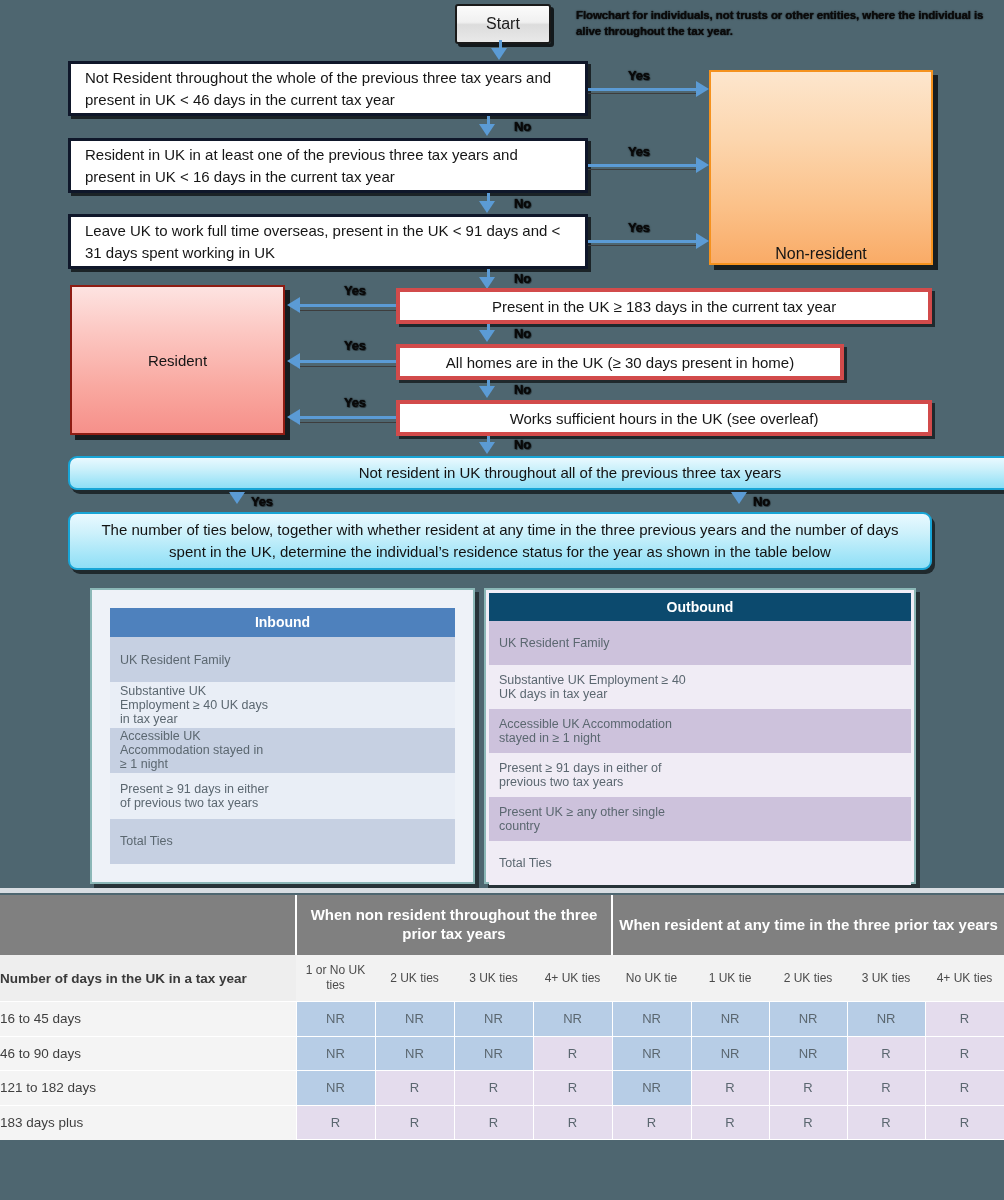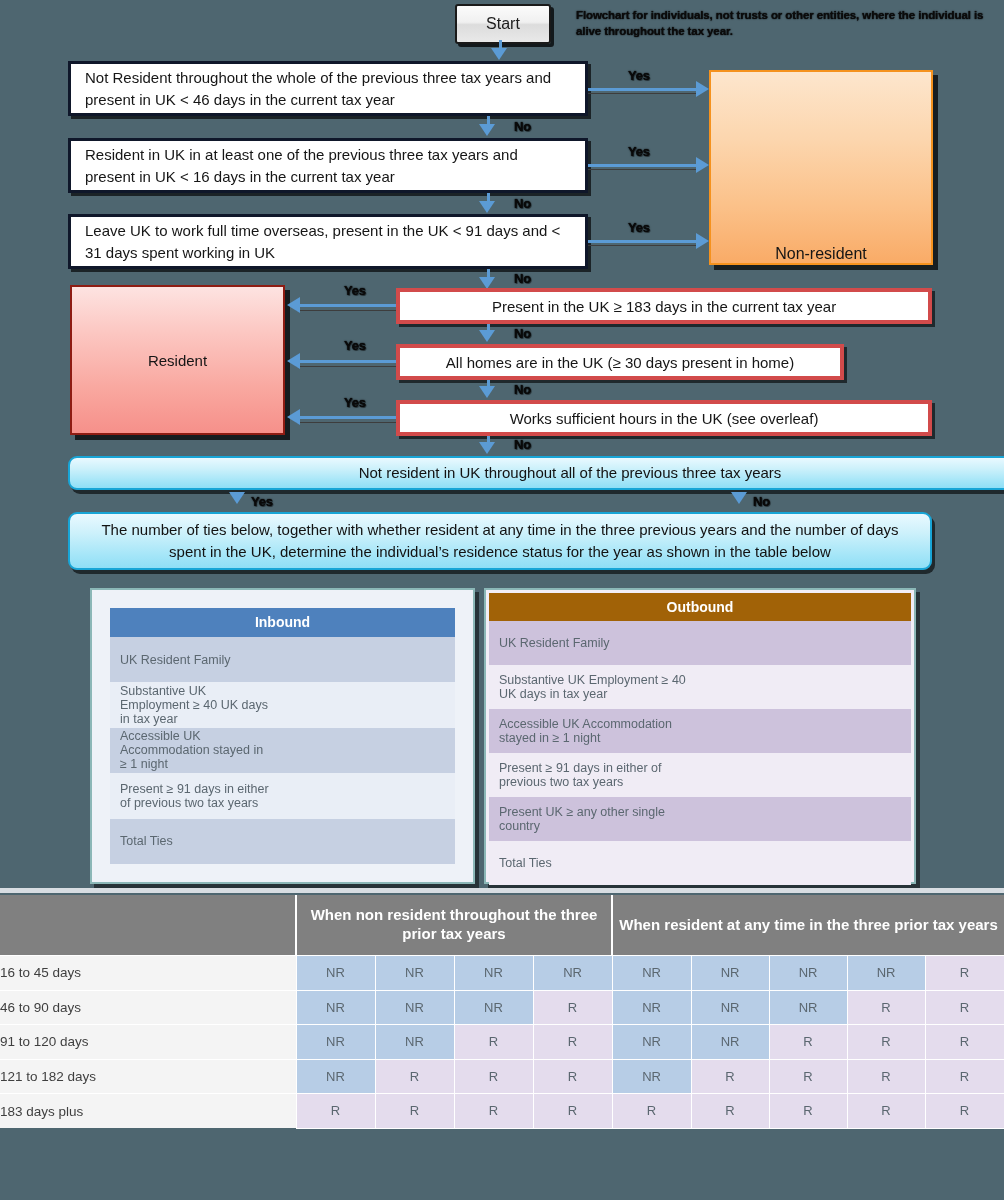--- a/index.html
+++ b/index.html
@@ -113,21 +113,21 @@
     box-shadow:4px 4px 0 rgba(0,0,0,.5);
     box-sizing:border-box;padding:18px;
   }
   .tiewrap-out{
     background:#f2eef7;
     border:2px solid #8bb7b7;
     box-shadow:4px 4px 0 rgba(0,0,0,.5);
     box-sizing:border-box;padding:3px;
   }
   .in-head{background:#4E81BD;}
-  .out-head{background:#a16207;margin-top:20px;}
+  .out-head{background:#0c4a6e;margin-top:20px;}
   .in-a{background:#c6d0e2;}
   .in-b{background:#e9eef6;}
   .out-a{background:#cdc2dc;}
   .out-b{background:#f0ecf5;}
   .narrowcol{width:40px;padding:0 !important;}
 
   
   .matrix{
     left:0;top:895px;width:1004px;
     border-collapse:collapse;table-layout:fixed;
@@ -345,20 +345,32 @@
       <col style="width:78px">
     <col style="width:78px">
       <col style="width:79px">
   </colgroup>
   <tbody>
       <tr>
     <td class="m-corner"></td>
     <td class="m-grouphead" colspan="4">When non resident throughout the three prior tax years</td>
     <td class="m-grouphead" colspan="5" style="border-right:none;">When resident at any time in the three prior tax years</td>
   </tr>
+  <tr>
+    <td class="m-rowlabhead">Number of days in the UK in a tax year</td>
+    <td class="m-colhead">1 or No UK ties</td>
+    <td class="m-colhead">2 UK ties</td>
+    <td class="m-colhead">3 UK ties</td>
+    <td class="m-colhead">4+ UK ties</td>
+    <td class="m-colhead">No UK tie</td>
+    <td class="m-colhead">1 UK  tie</td>
+    <td class="m-colhead">2 UK ties</td>
+    <td class="m-colhead">3 UK ties</td>
+    <td class="m-colhead">4+ UK ties</td>
+  </tr>
   </tbody>
     <tbody id="matrix-body">
       <tr>
         <td class="m-rowlab">16 to 45 days</td>
         <td class="m-cell nr">NR</td>
         <td class="m-cell nr">NR</td>
         <td class="m-cell nr">NR</td>
         <td class="m-cell nr">NR</td>
         <td class="m-cell nr">NR</td>
         <td class="m-cell nr">NR</td>
@@ -372,32 +384,20 @@
         <td class="m-cell nr">NR</td>
         <td class="m-cell nr">NR</td>
         <td class="m-cell r">R</td>
         <td class="m-cell nr">NR</td>
         <td class="m-cell nr">NR</td>
         <td class="m-cell nr">NR</td>
         <td class="m-cell r">R</td>
         <td class="m-cell r">R</td>
       </tr>
       <tr>
-        <td class="m-rowlab">91 to 120 days</td>
-        <td class="m-cell nr">NR</td>
-        <td class="m-cell nr">NR</td>
-        <td class="m-cell r">R</td>
-        <td class="m-cell r">R</td>
-        <td class="m-cell nr">NR</td>
-        <td class="m-cell nr">NR</td>
-        <td class="m-cell r">R</td>
-        <td class="m-cell r">R</td>
-        <td class="m-cell r">R</td>
-      </tr>
-      <tr>
         <td class="m-rowlab">121 to 182 days</td>
         <td class="m-cell nr">NR</td>
         <td class="m-cell r">R</td>
         <td class="m-cell r">R</td>
         <td class="m-cell r">R</td>
         <td class="m-cell nr">NR</td>
         <td class="m-cell r">R</td>
         <td class="m-cell r">R</td>
         <td class="m-cell r">R</td>
         <td class="m-cell r">R</td>

